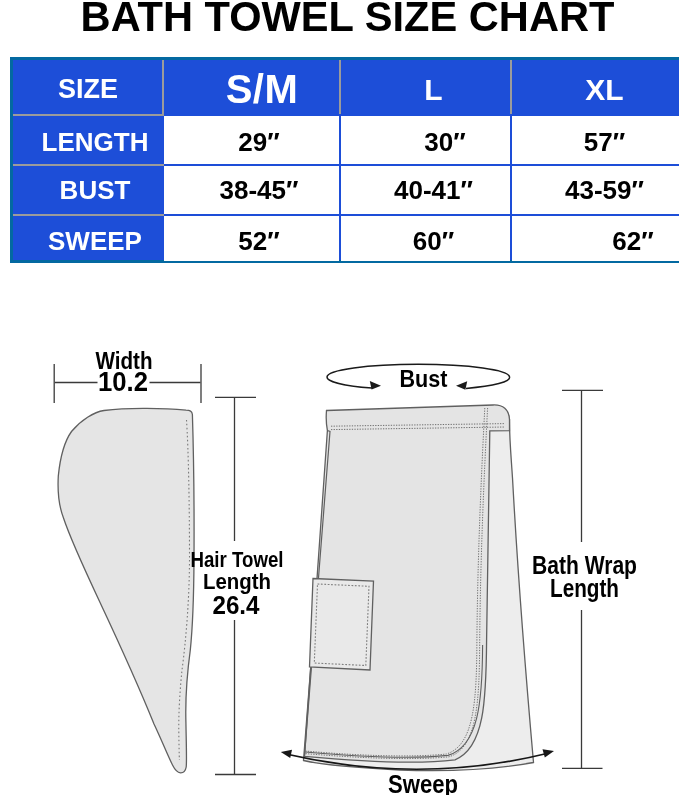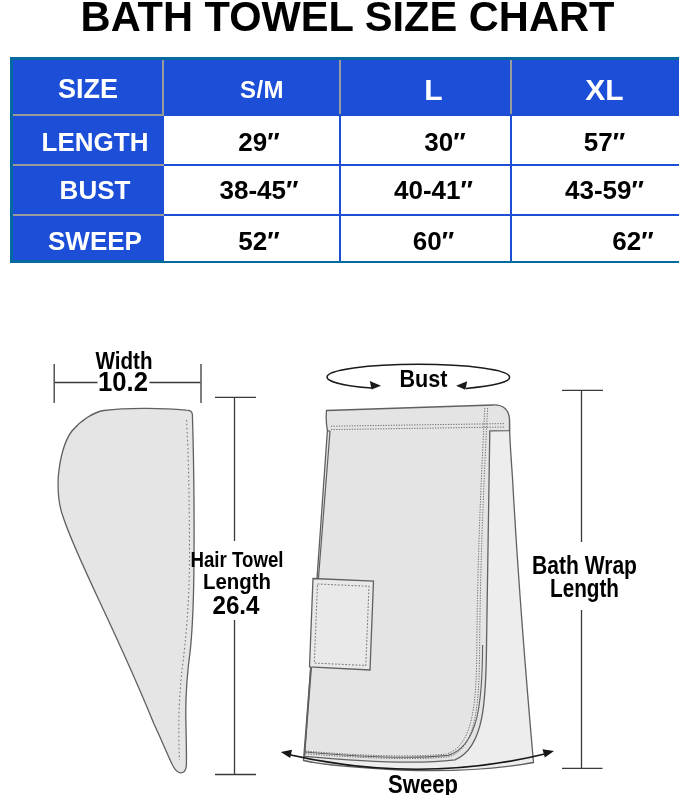--- a/index.html
+++ b/index.html
@@ -41,21 +41,21 @@
   <div class="abs" style="left:499px;top:106px;width:169px;height:48px;background:#fff;"></div>
 
   <div class="abs" style="left:150.5px;top:156px;width:175.5px;height:44.5px;background:#fff;"></div>
 
   <div class="abs" style="left:328px;top:156px;width:169px;height:44.5px;background:#fff;"></div>
 
   <div class="abs" style="left:499px;top:156px;width:169px;height:44.5px;background:#fff;"></div>
 
   <div class="ctxt" style="left:-7px;top:3px;width:148px;height:53px;font-size:27px;color:#fff;">SIZE</div>
 
-  <div class="ctxt" style="left:153px;top:3px;width:176px;height:53px;font-size:24px;letter-spacing:0.5px;color:#fff;">S/M</div>
+  <div class="ctxt" style="left:153px;top:3px;width:176px;height:53px;font-size:40px;letter-spacing:0.5px;color:#fff;">S/M</div>
 
   <div class="ctxt" style="left:328px;top:3px;width:169px;height:53px;font-size:30px;color:#fff;">L</div>
 
   <div class="ctxt" style="left:499px;top:3px;width:169px;height:53px;font-size:30px;color:#fff;">XL</div>
 
   <div class="ctxt" style="left:0;top:57.5px;width:148px;height:49px;font-size:26px;color:#fff;">LENGTH</div>
 
   <div class="ctxt" style="left:150px;top:57.5px;width:176px;height:49px;font-size:26px;color:#000;">29″</div>
 
   <div class="ctxt" style="left:328px;top:57.5px;width:192px;height:49px;font-size:26px;color:#000;">30″</div>

